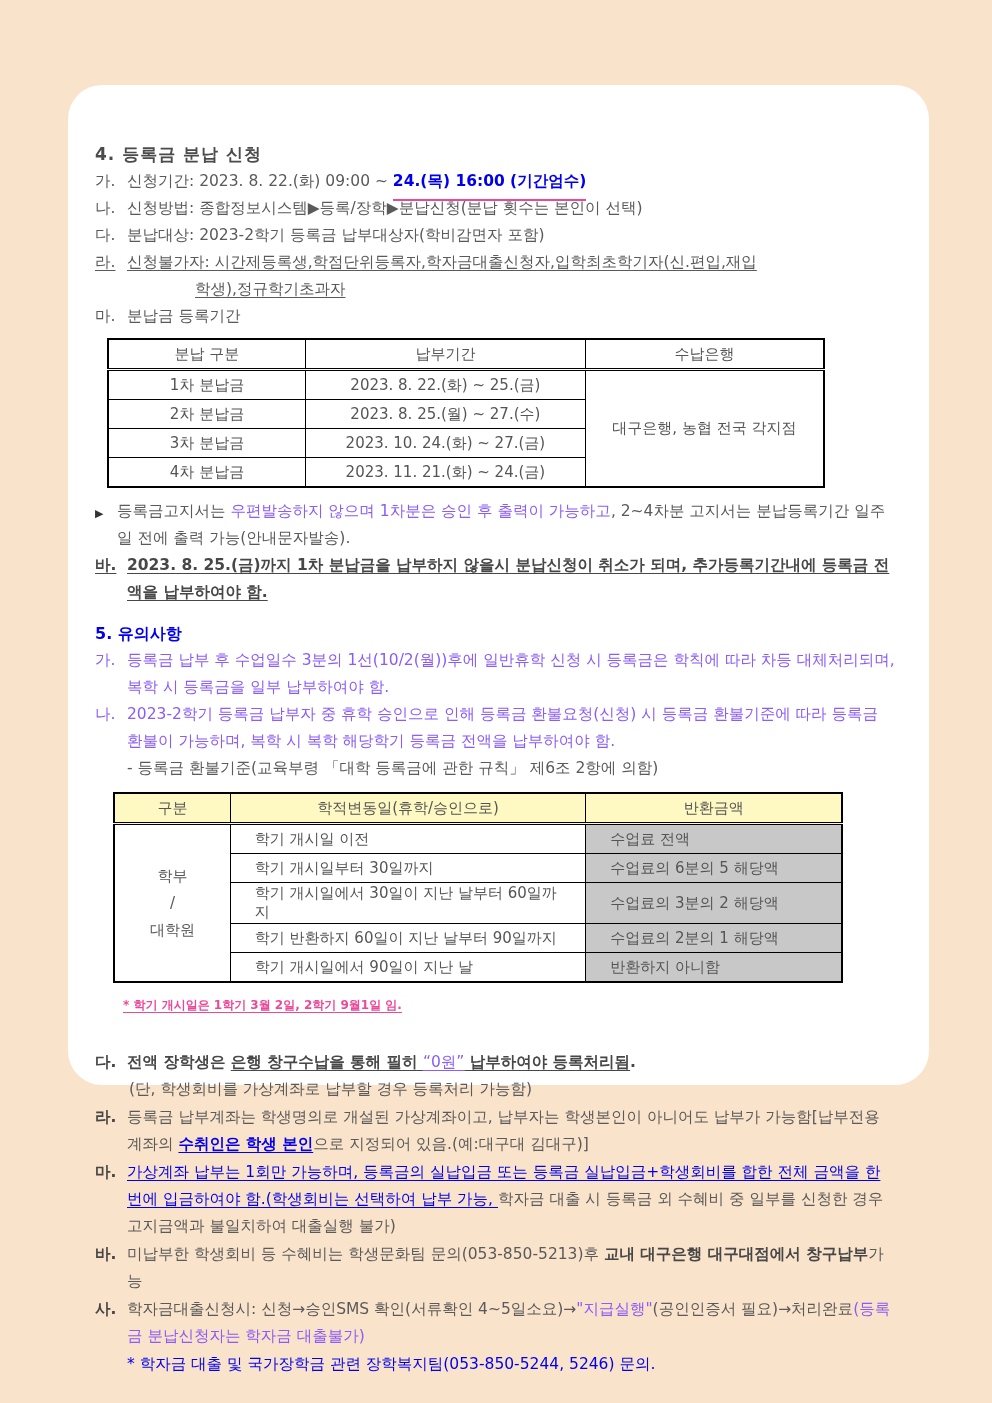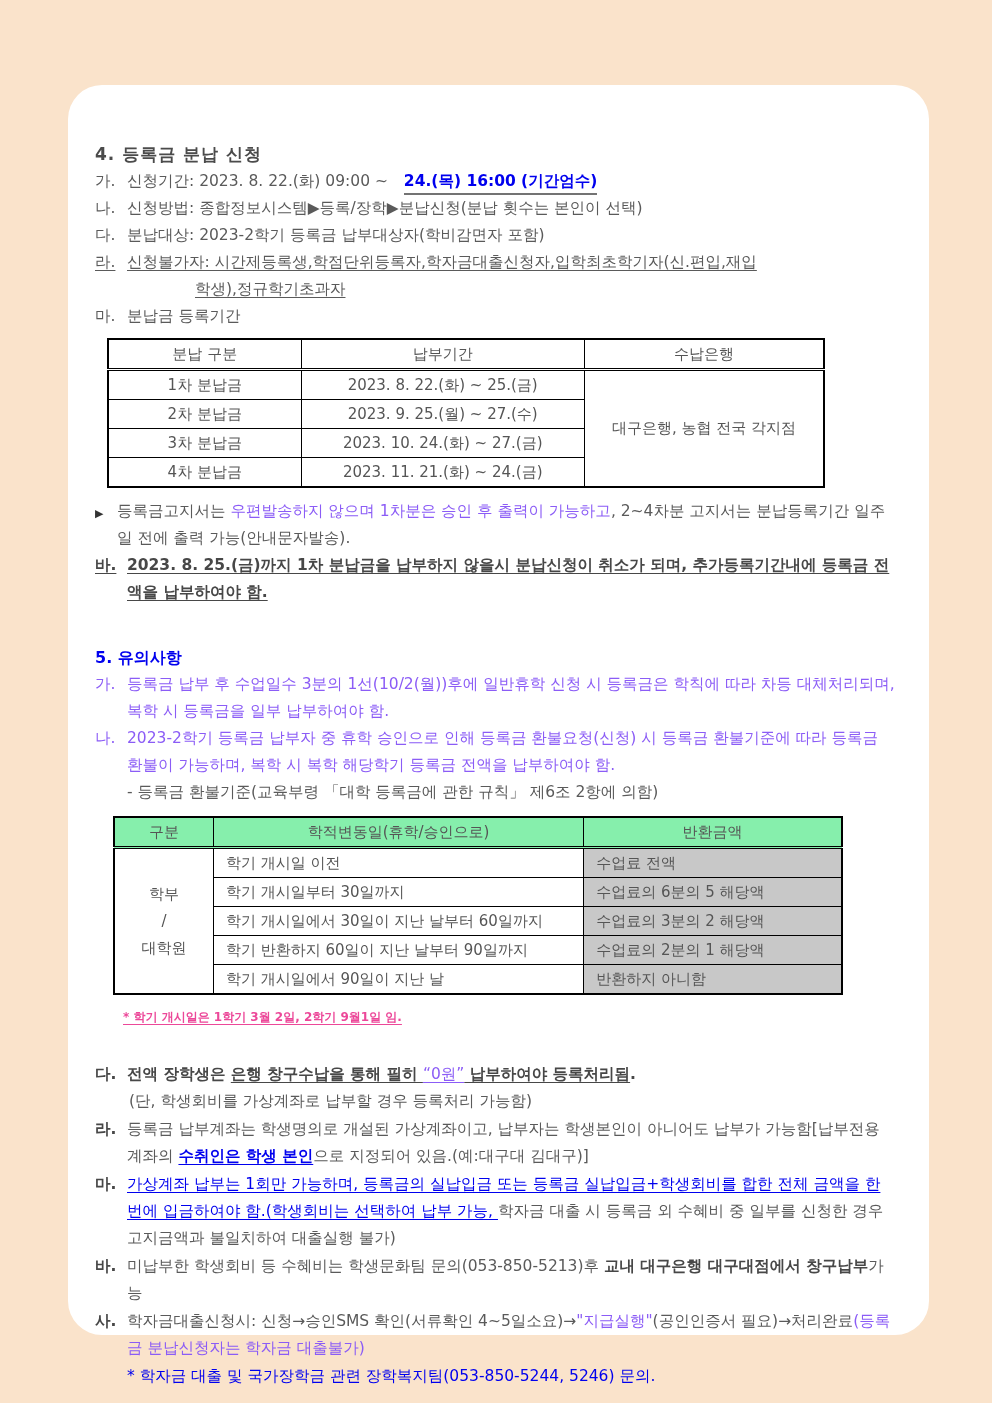--- a/index.html
+++ b/index.html
@@ -4,56 +4,56 @@
 <style>
   html, body { margin:0; padding:0; }
   body {
     width:992px; height:1403px;
     background:#FAE3CB;
     font-family:"DejaVu Sans", sans-serif;
     position:relative;
   }
   .card {
     position:absolute; left:68px; top:85px;
-    width:861px; height:1250px;
+    width:861px; height:1000px;
     background:#ffffff; border-radius:34px;
     box-sizing:border-box;
     padding:56px 34px 0 27px;
   }
   .h4 {
     font-size:17px; font-weight:bold; color:#4b4b4b;
     letter-spacing:1px; line-height:27px;
   }
   .item { display:flex; font-size:15.5px; color:#5a5a5a; line-height:27px; }
   .item .lbl { flex:0 0 32px; white-space:nowrap; }
   .item .txt { flex:1; }
   .bold { font-weight:bold; color:#474747; }
   .blue { color:#0000ee; }
   .blue-b { color:#0000ee; font-weight:bold; }
   .red-b { color:#8b5cf6; font-weight:normal; }
   .u { text-decoration:underline; text-underline-offset:3px; }
-  .accent-underline { border-bottom:2px solid #737373; padding-bottom:3px;margin-left:11px; }
+  .accent-underline { border-bottom:2px solid #ec4899; padding-bottom:9px; }
   .indent2 { display:block; margin-left:68px; }
 
   table { border-collapse:collapse; border:2px solid #000; color:#555; font-size:15px; }
-  th, td { border:1px solid #000; padding:1px 12px; height:26px; }
+  th, td { border:1px solid #000; padding:1px 24px; height:26px; }
   thead th { border-bottom:3px double #000; font-weight:normal; }
   .t1 { margin:8px 0 0 12px; width:718px; text-align:center; }
   .t1 .c1 { width:180px; } .t1 .c2 { width:276px; } .t1 .c3 { width:230px; }
   .t1 .bank { font-size:15px; }
   .t2 { margin:10px 0 0 18px; width:730px; }
-  .t2 thead th { background:#86efac; text-align:center; }
+  .t2 thead th { background:#fef9c3; text-align:center; }
   .t2 .c1 { width:78px; text-align:center; background:#ffffff; }
   .t2 .c2 { width:368px; text-align:left; }
   .t2 .c3 { width:248px; text-align:left; background:#c8c8c8; }
   .group-cell div { line-height:27px;text-align:center; }
 
   .bullet-row { display:flex; margin-top:10px; font-size:15.5px; color:#5a5a5a; line-height:27px; }
   .bullet-row .tri { flex:0 0 22px; font-size:11px; color:#333; padding-top:2px; }
-  .h5 { margin-top:38px; font-size:16px; font-weight:bold; color:#0000ee; line-height:27px; }
+  .h5 { margin-top:14px; font-size:16px; font-weight:bold; color:#0000ee; line-height:27px; }
   .footnote {
     margin:9px 0 0 28px; font-size:12px; font-weight:bold; color:#ec4899;
     text-decoration:underline; text-underline-offset:3px; line-height:27px;
   }
   .notes { margin-top:30px; }
   .notes .item { margin-top:1px; }
   .sub-line { margin-left:2px; }
 </style>
 </head>
 <body>
@@ -101,21 +101,21 @@
       </tr>
     </thead>
     <tbody>
       <tr>
         <td class="c1">1차 분납금</td>
         <td class="c2">2023. 8. 22.(화) ~ 25.(금)</td>
         <td class="c3 bank" rowspan="4">대구은행, 농협 전국 각지점</td>
       </tr>
       <tr>
         <td class="c1">2차 분납금</td>
-        <td class="c2">2023. 9. 25.(월) ~ 27.(수)</td>
+        <td class="c2">2023. 8. 25.(월) ~ 27.(수)</td>
       </tr>
       <tr>
         <td class="c1">3차 분납금</td>
         <td class="c2">2023. 10. 24.(화) ~ 27.(금)</td>
       </tr>
       <tr>
         <td class="c1">4차 분납금</td>
         <td class="c2">2023. 11. 21.(화) ~ 24.(금)</td>
       </tr>
     </tbody>

